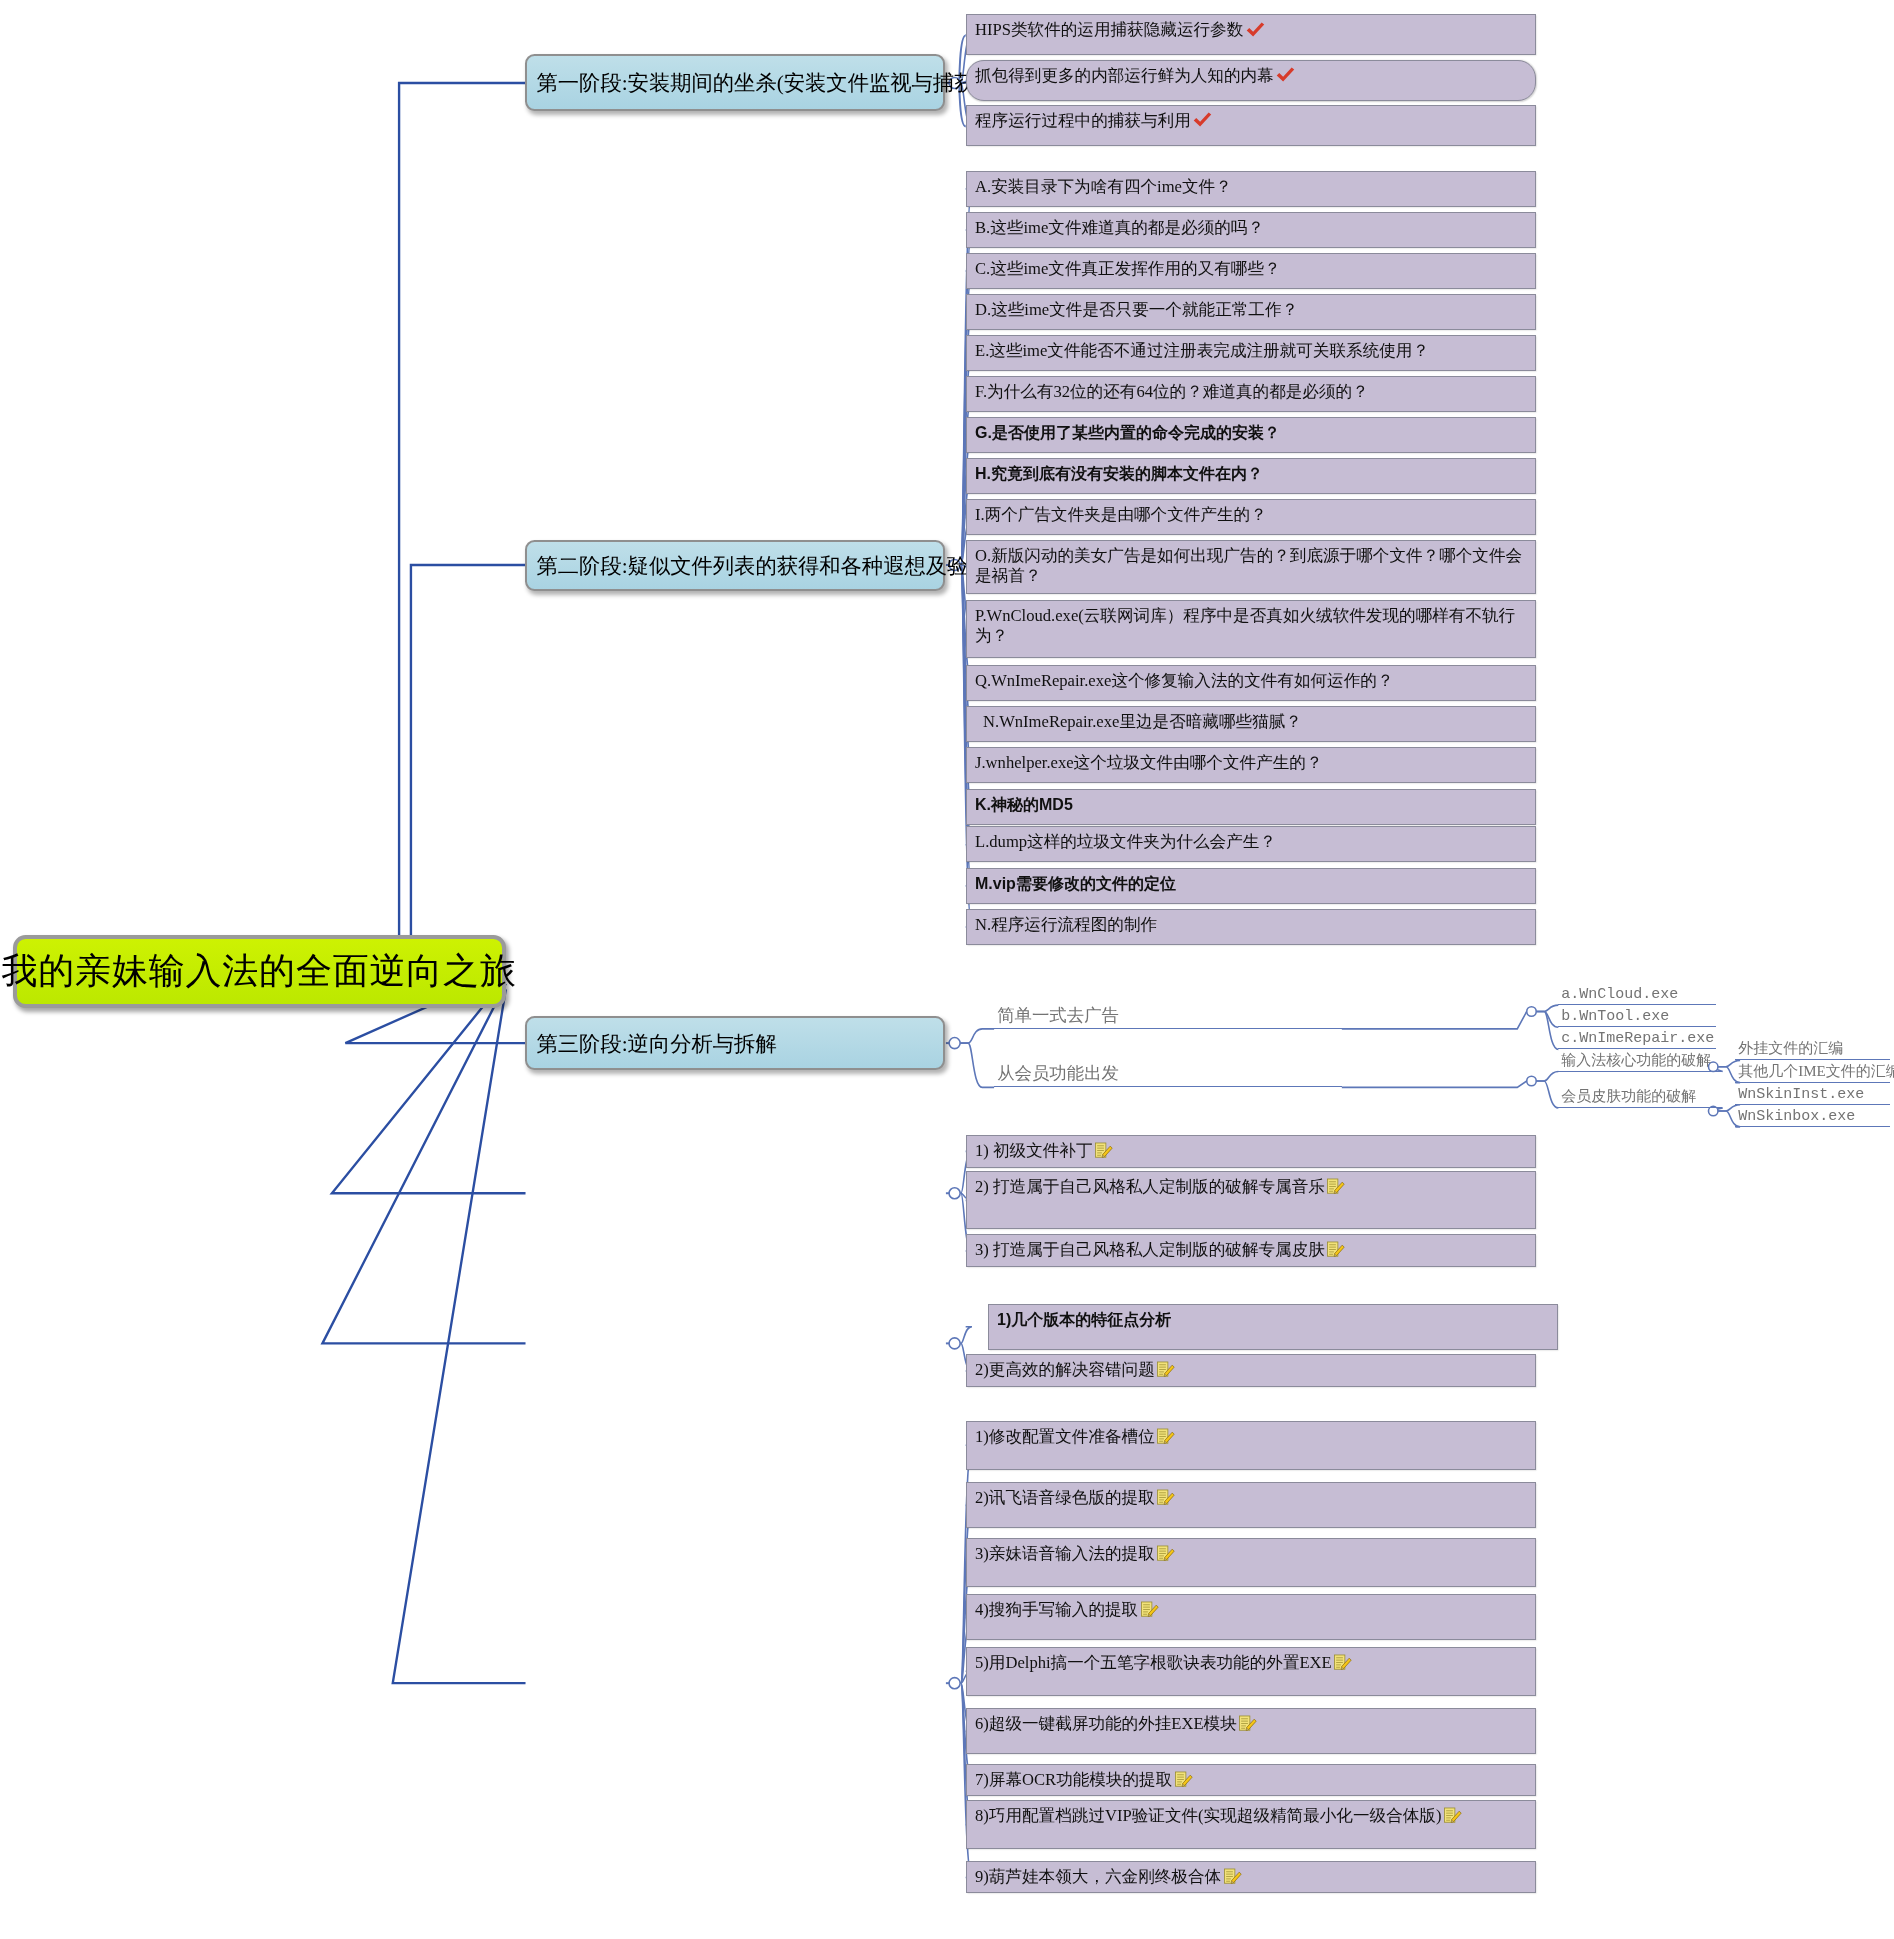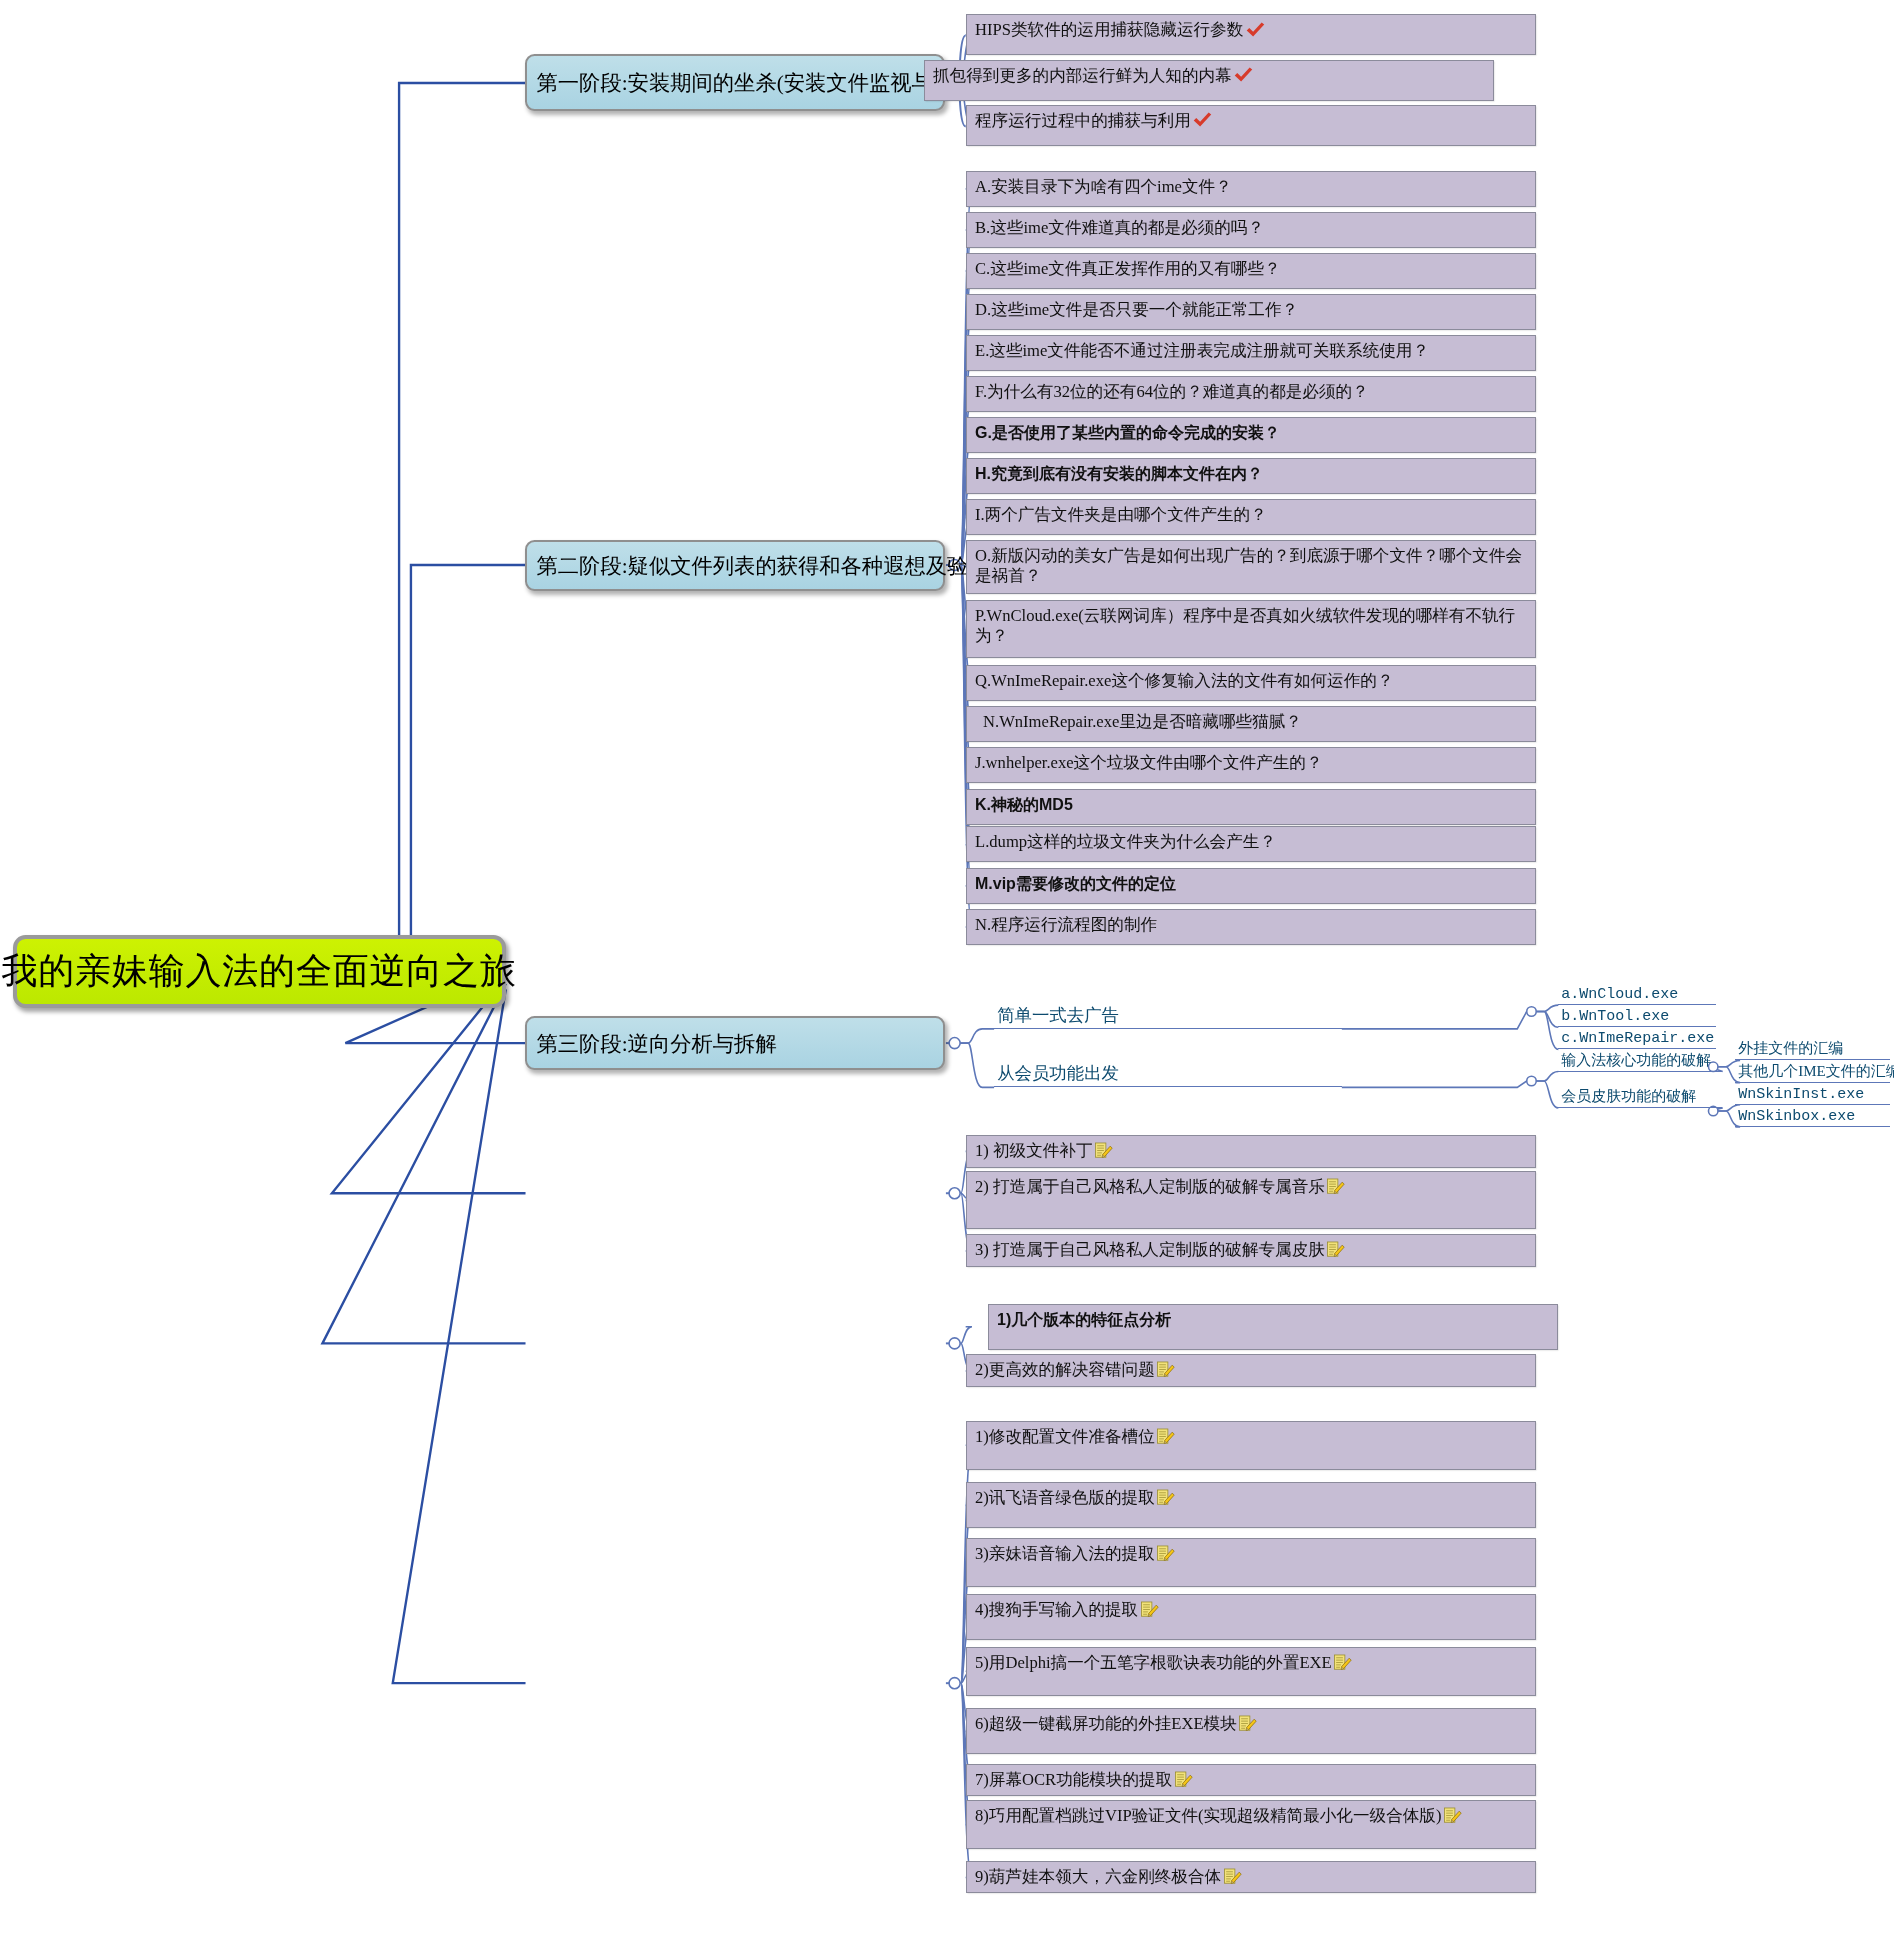--- a/index.html
+++ b/index.html
@@ -63,21 +63,21 @@
 
   
   .line-node{
     position:absolute;
     border-bottom:1.2px solid #5d77b8;
     box-sizing:border-box;
     display:flex;align-items:flex-end;
     padding-left:3.2px;padding-bottom:0.8px;
   }
   .line-node span{
-    font-size:17.4px;color:#0c4a6e;white-space:nowrap;
+    font-size:17.4px;color:#737373;white-space:nowrap;
     font-family:"Liberation Serif","DejaVu Serif",serif;
   }
   .line-node.mono span{
     font-family:"Liberation Mono","DejaVu Sans Mono",monospace;
     font-size:15px;
   }
   .line-node.small span{font-size:15px;}
 
   
   .ico{display:inline-block;vertical-align:-3.2px;margin-left:1.6px;}
@@ -201,21 +201,21 @@
 
 
 
 
   <div id="leaf-host">
       <div class="leaf-node" style="left: 966px; top: 14.2px; width: 570px; height: 41px;">
         <span class="txt">HIPS类软件的运用捕获隐藏运行参数<svg class="ico check-icon" viewBox="0 0 24 20">
             <path d="M2 11 L5 8 L9.5 12.5 L19.5 1.5 L22.5 4 L9.5 18 Z" fill="#d73b2b"></path>
           </svg></span>
       </div>
-      <div class="leaf-node" style="left: 924px; top: 60px; width: 570px; height: 41px;">
+      <div class="leaf-node" style="left: 966px; top: 60px; width: 570px; height: 41px; border-radius: 18px;">
         <span class="txt">抓包得到更多的内部运行鲜为人知的内幕<svg class="ico check-icon" viewBox="0 0 24 20">
             <path d="M2 11 L5 8 L9.5 12.5 L19.5 1.5 L22.5 4 L9.5 18 Z" fill="#d73b2b"></path>
           </svg></span>
       </div>
       <div class="leaf-node" style="left: 966px; top: 105px; width: 570px; height: 41px;">
         <span class="txt">程序运行过程中的捕获与利用<svg class="ico check-icon" viewBox="0 0 24 20">
             <path d="M2 11 L5 8 L9.5 12.5 L19.5 1.5 L22.5 4 L9.5 18 Z" fill="#d73b2b"></path>
           </svg></span>
       </div>
       <div class="leaf-node" style="left: 966px; top: 171px; width: 570px; height: 36px;">

